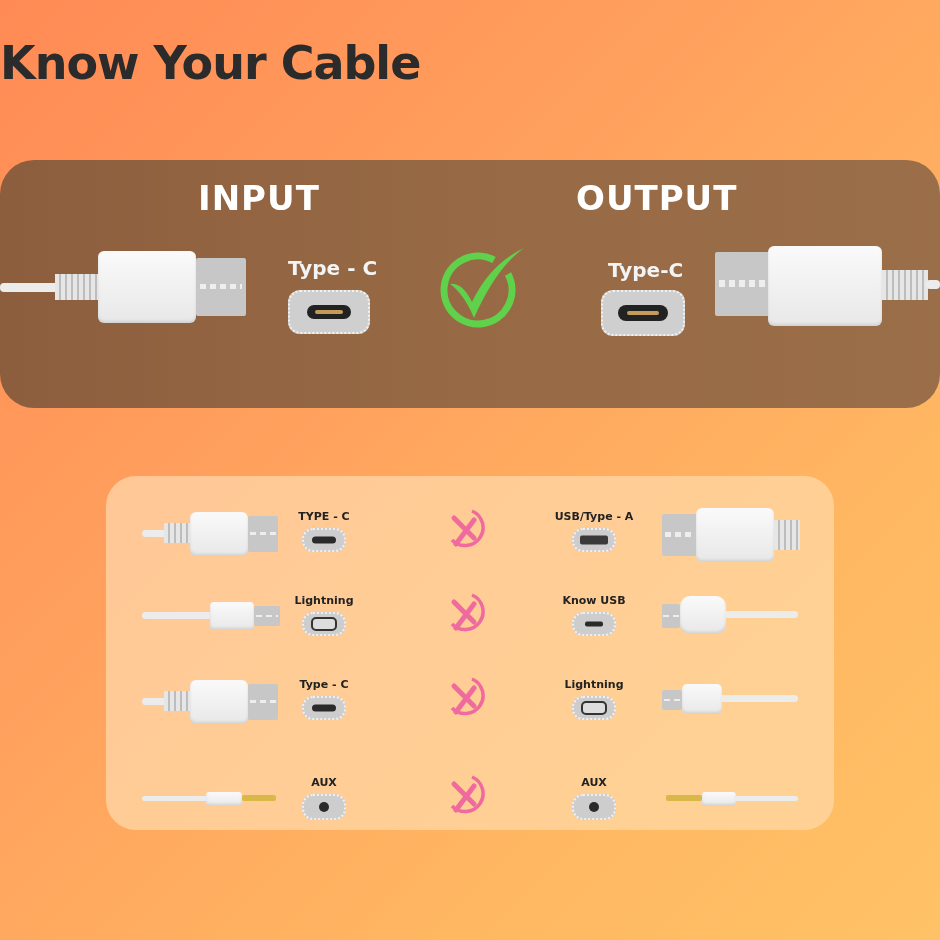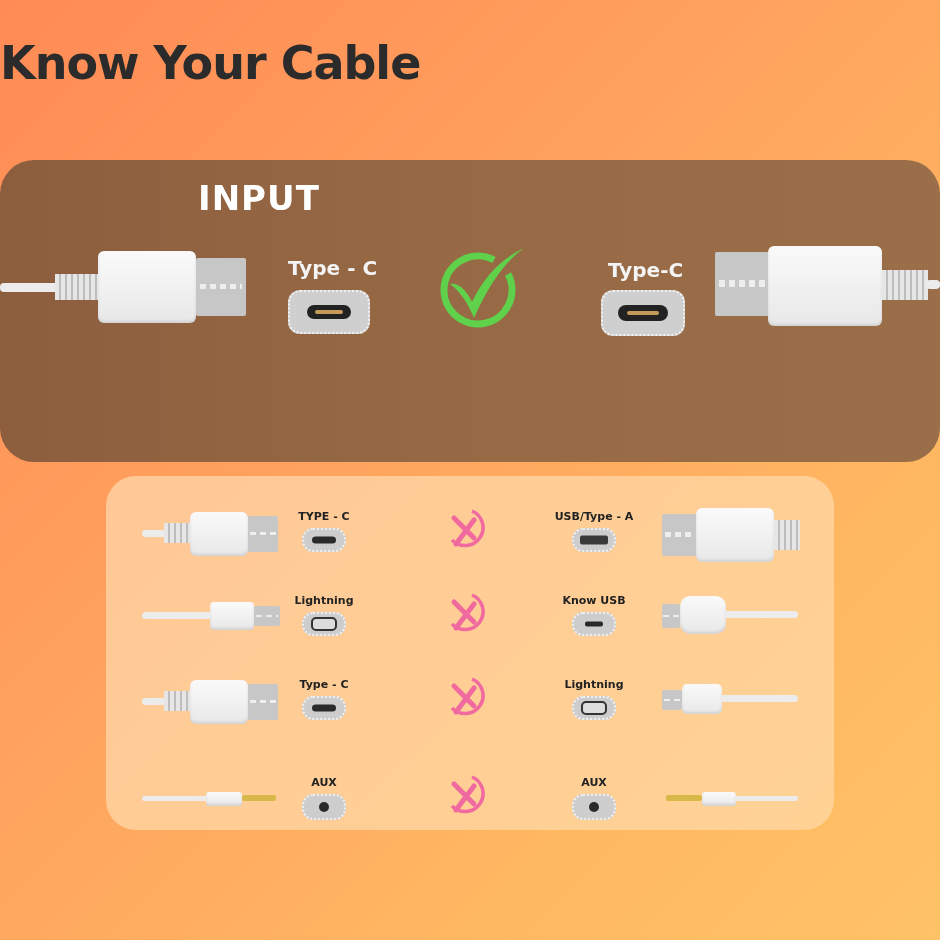--- a/index.html
+++ b/index.html
@@ -1,21 +1,21 @@
 <!DOCTYPE html>
 <html><head>
 <meta charset="utf-8">
 <style>
   html,body{margin:0;padding:0;}
   body{width:940px;height:940px;overflow:hidden;position:relative;
     background:linear-gradient(135deg,#ff8a55 0%,#ffa25e 40%,#ffb862 75%,#ffc266 100%);
     font-family:"DejaVu Sans","Liberation Sans",sans-serif;}
   .title{position:absolute;left:0;top:36px;width:940px;text-align:left;
     font-size:46px;font-weight:bold;color:#2b2b2b;letter-spacing:-1px;}
-  .top-panel{position:absolute;left:0;top:160px;width:940px;height:302px;
+  .top-panel{position:absolute;left:0;top:160px;width:940px;height:248px;
     background:linear-gradient(90deg,#8d5e3e 0%,#976a45 50%,#9a6e48 100%);
     border-radius:34px;}
   .hdr{position:absolute;top:18px;font-size:34px;font-weight:bold;color:#fff;letter-spacing:1px;}
   .lbl-big{position:absolute;font-size:20px;font-weight:bold;color:#f4f4f4;}
   .port{position:absolute;background:#cfcfcf;border:2px dotted #f2f2f2;border-radius:12px;box-sizing:border-box;}
   .port .slot{position:absolute;left:50%;top:50%;transform:translate(-50%,-50%);
     background:#222;border-radius:8px;box-sizing:border-box;}
   .port .slot::after{content:"";position:absolute;left:18%;right:18%;top:38%;height:24%;background:#c49a5a;border-radius:2px;}
   .plug{position:absolute;}
   .cable{position:absolute;height:9px;background:#ececec;border-radius:4px;}
@@ -33,20 +33,21 @@
   .sport .s{position:absolute;left:50%;top:50%;transform:translate(-50%,-50%);background:#2a2a2a;}
   .xicon{position:absolute;width:44px;height:44px;}
 </style>
 </head>
 <body>
 
 <div class="title">Know Your Cable</div>
 
 <div class="top-panel">
   <div class="hdr" style="left:198px">INPUT</div>
+  <div class="hdr" style="left:576px">OUTPUT</div>
 
   <div class="plug">
     <div class="cable" style="left:0;top:123px;width:60px;"></div>
     <div class="strain" style="left:55px;top:114px;width:45px;height:26px;"></div>
     <div class="body" style="left:98px;top:91px;width:98px;height:72px;"></div>
     <div class="tip" style="left:196px;top:98px;width:50px;height:58px;"></div>
   </div>
   <div class="lbl-big" style="left:288px;top:96px">Type - C</div>
   <div class="port" style="left:288px;top:130px;width:82px;height:44px">
     <div class="slot" style="width:44px;height:14px"></div>

